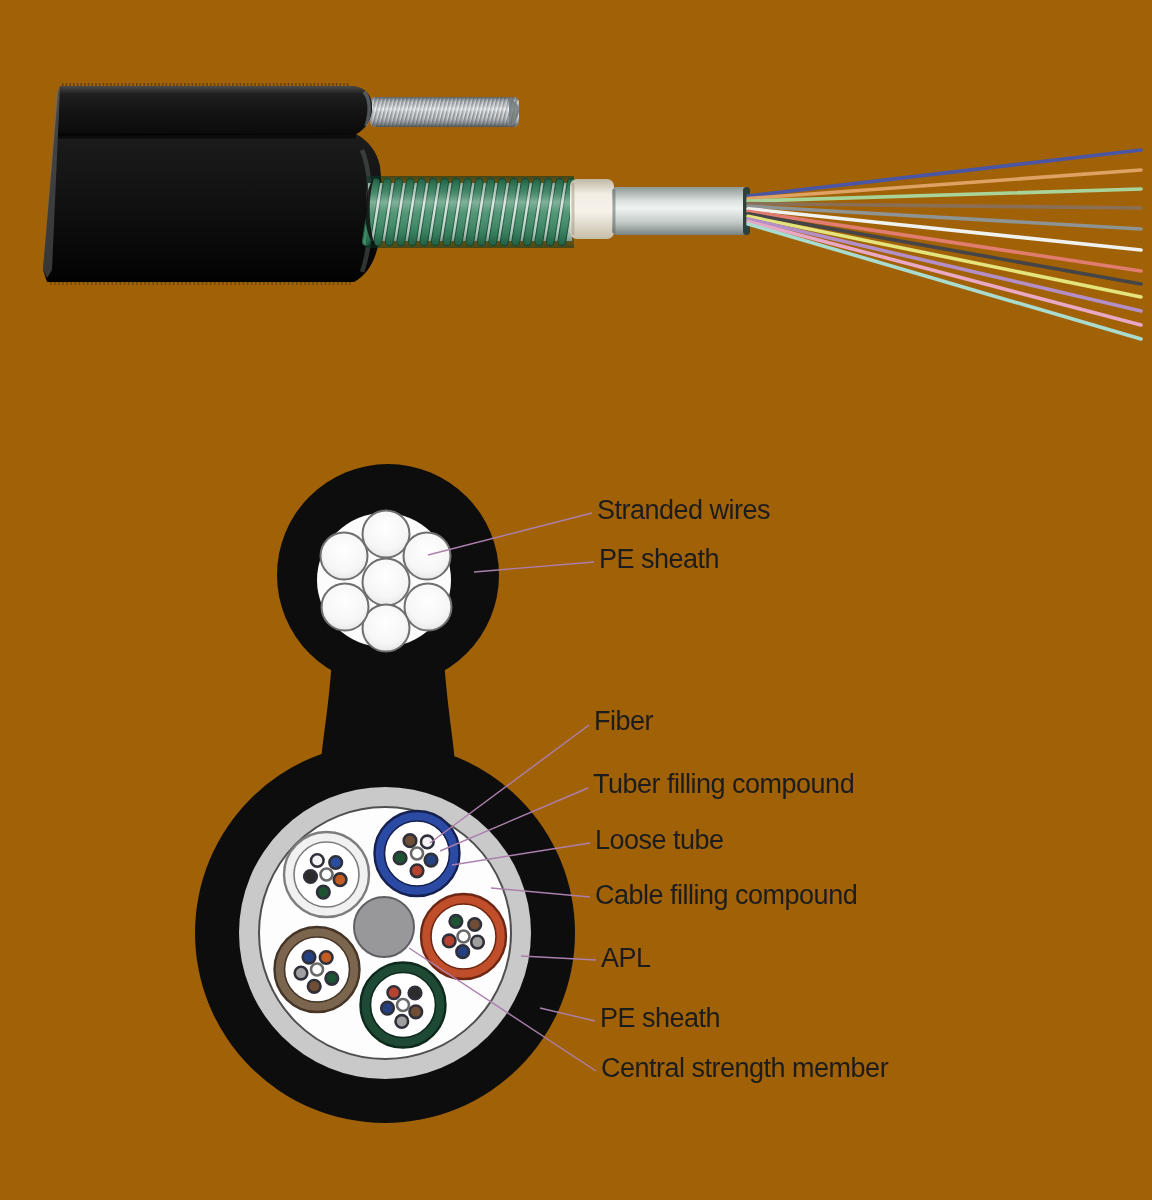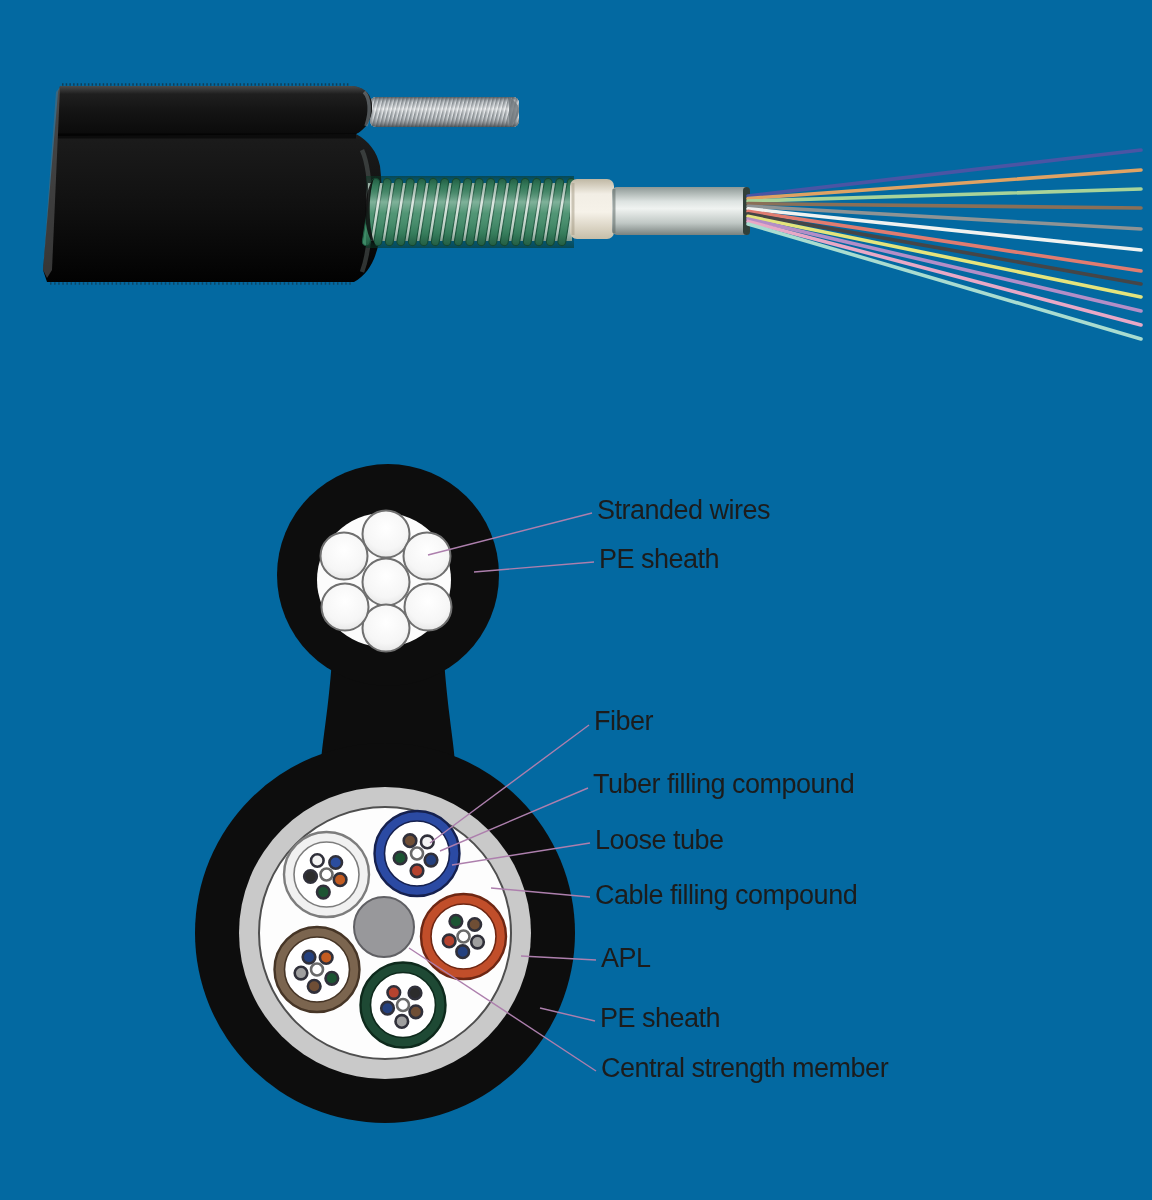--- a/index.html
+++ b/index.html
@@ -4,21 +4,21 @@
 <style>
   html, body {
     margin: 0;
     padding: 0;
     background: #ffffff;
   }
   .stage {
     position: relative;
     width: 1152px;
     height: 1200px;
-    background: #0369a1;
+    background: #a16207;
     overflow: hidden;
     font-family: "Liberation Sans", sans-serif;
   }
   svg { display: block; }
   text.part-label {
     font-family: "Liberation Sans", sans-serif;
     fill: #1c1c1c;
     letter-spacing: -0.5px;
   }
 </style>

